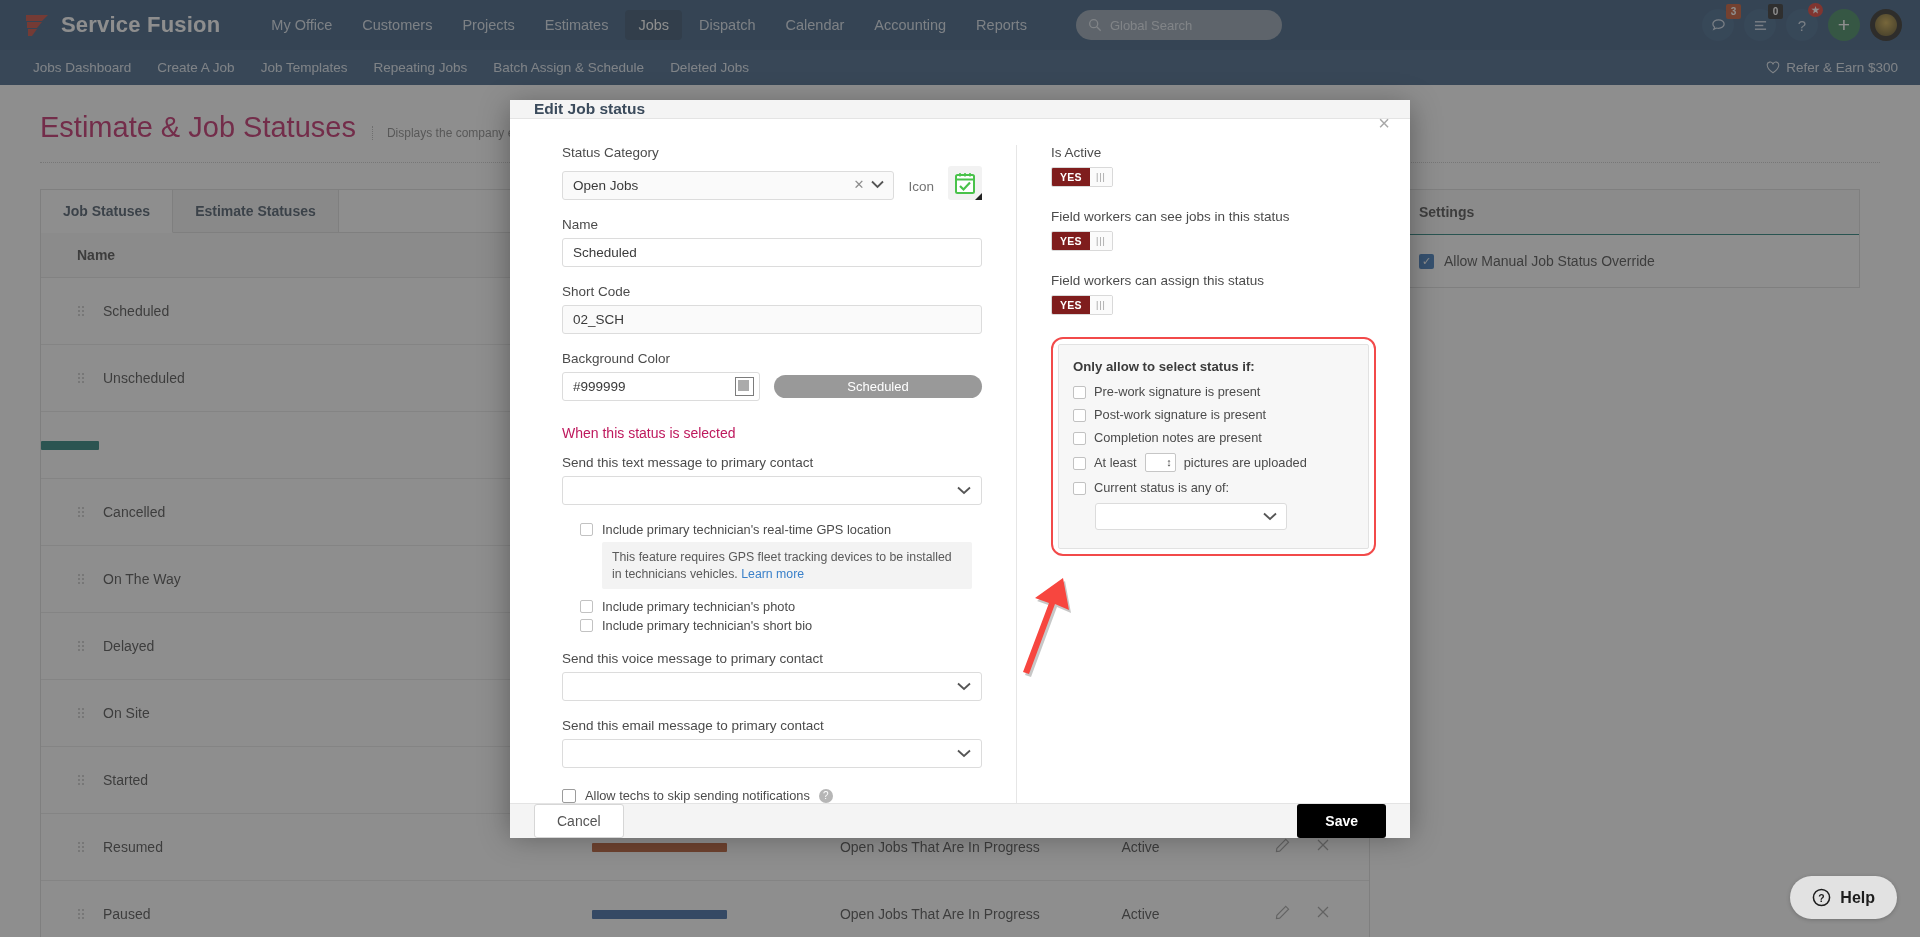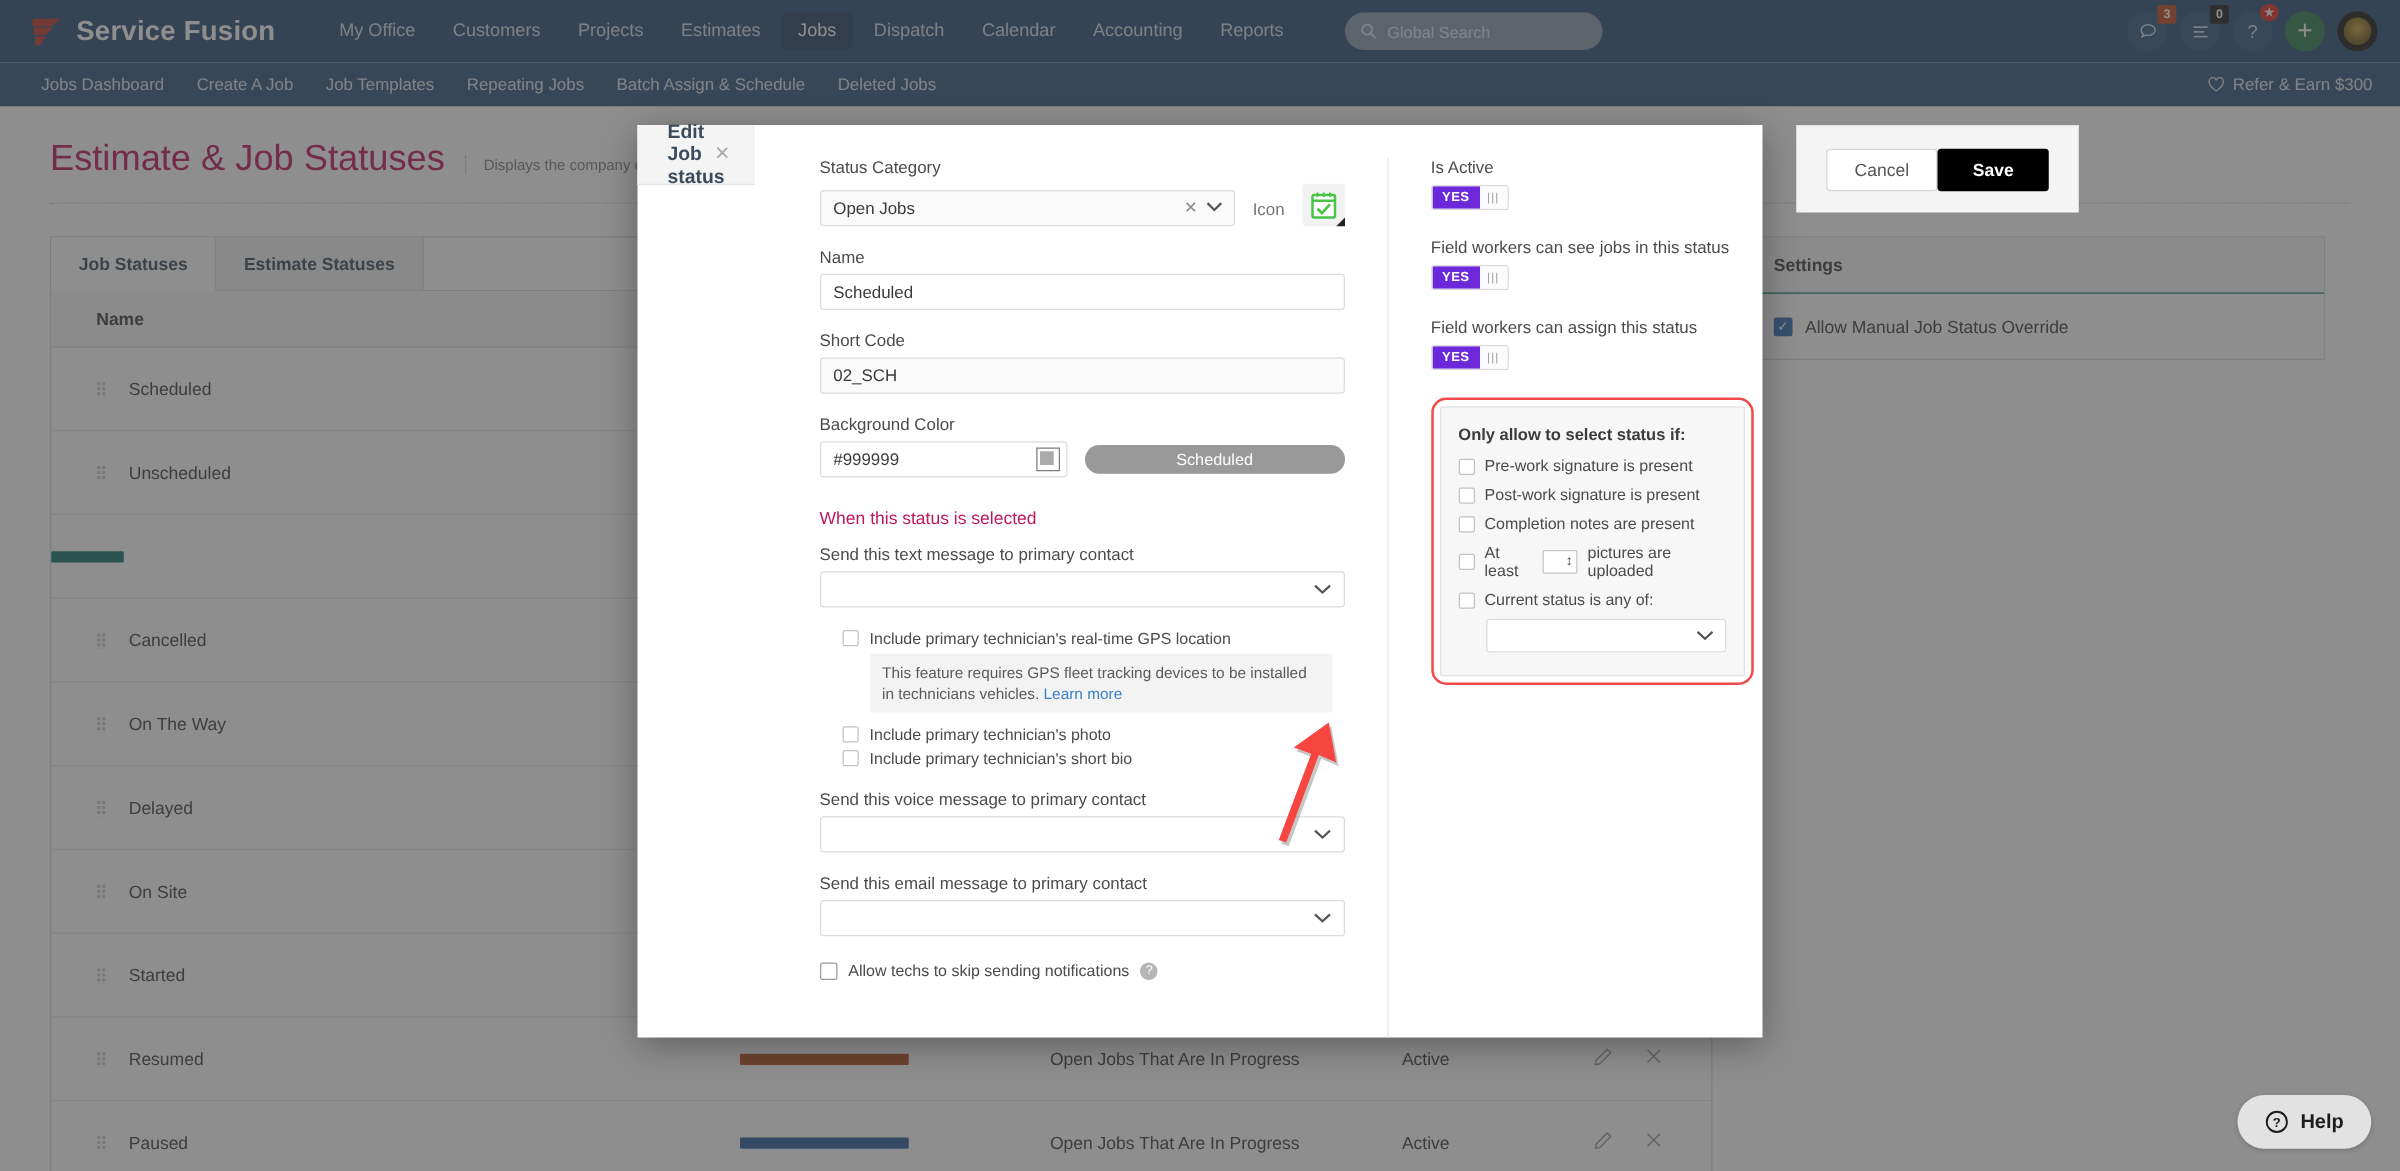--- a/index.html
+++ b/index.html
@@ -132,21 +132,21 @@
   }
   .settings-label { font-size: 14px; color: #3e3e3e; }
 
   
   #dim { position: absolute; inset: 0; background: rgba(60,60,60,.58); }
 
   
   #modal {
     position: absolute; left: 510px; top: 100px; width: 900px; height: 730px;
     background: #ffffff; box-shadow: 0 6px 28px rgba(0,0,0,.35);
-    display: flex; flex-direction: row;
+    display: flex; flex-direction: column;
   }
   .modal-head {
     height: 48px; background: #f4f4f4; border-bottom: 1px solid #e4e4e4;
     display: flex; align-items: center; padding: 0 24px; position: relative;
   }
   .modal-title { font-size: 15.5px; font-weight: bold; color: #3b4b5c; }
   .modal-x {
     position: absolute; right: 20px; top: 13px; font-size: 20px; color: #a8a8a8;
     cursor: pointer; line-height: 1;
   }
@@ -229,21 +229,21 @@
   }
 
   
   .tg-label { font-size: 13.5px; color: #4b4b4b; margin-bottom: 7px; }
   .tg-block { margin-bottom: 22px; }
   .toggle {
     display: inline-flex; height: 20px; border: 1px solid #d9d9d9; border-radius: 2px;
     overflow: hidden; cursor: pointer;
   }
   .tg-on {
-    background: #6d28d9; color: #fff; font-size: 10.5px; font-weight: bold;
+    background: #7f1d1d; color: #fff; font-size: 10.5px; font-weight: bold;
     padding: 0 8px; display: flex; align-items: center; letter-spacing: .3px;
   }
   .tg-knob {
     background: #fbfbfb; width: 22px; display: flex; align-items: center; justify-content: center;
     color: #9d9d9d; font-size: 9px; letter-spacing: 1px;
   }
 
   .redbox {
     border: 2px solid #f24a4a; border-radius: 4px; padding: 5px; margin-top: 8px;
   }

